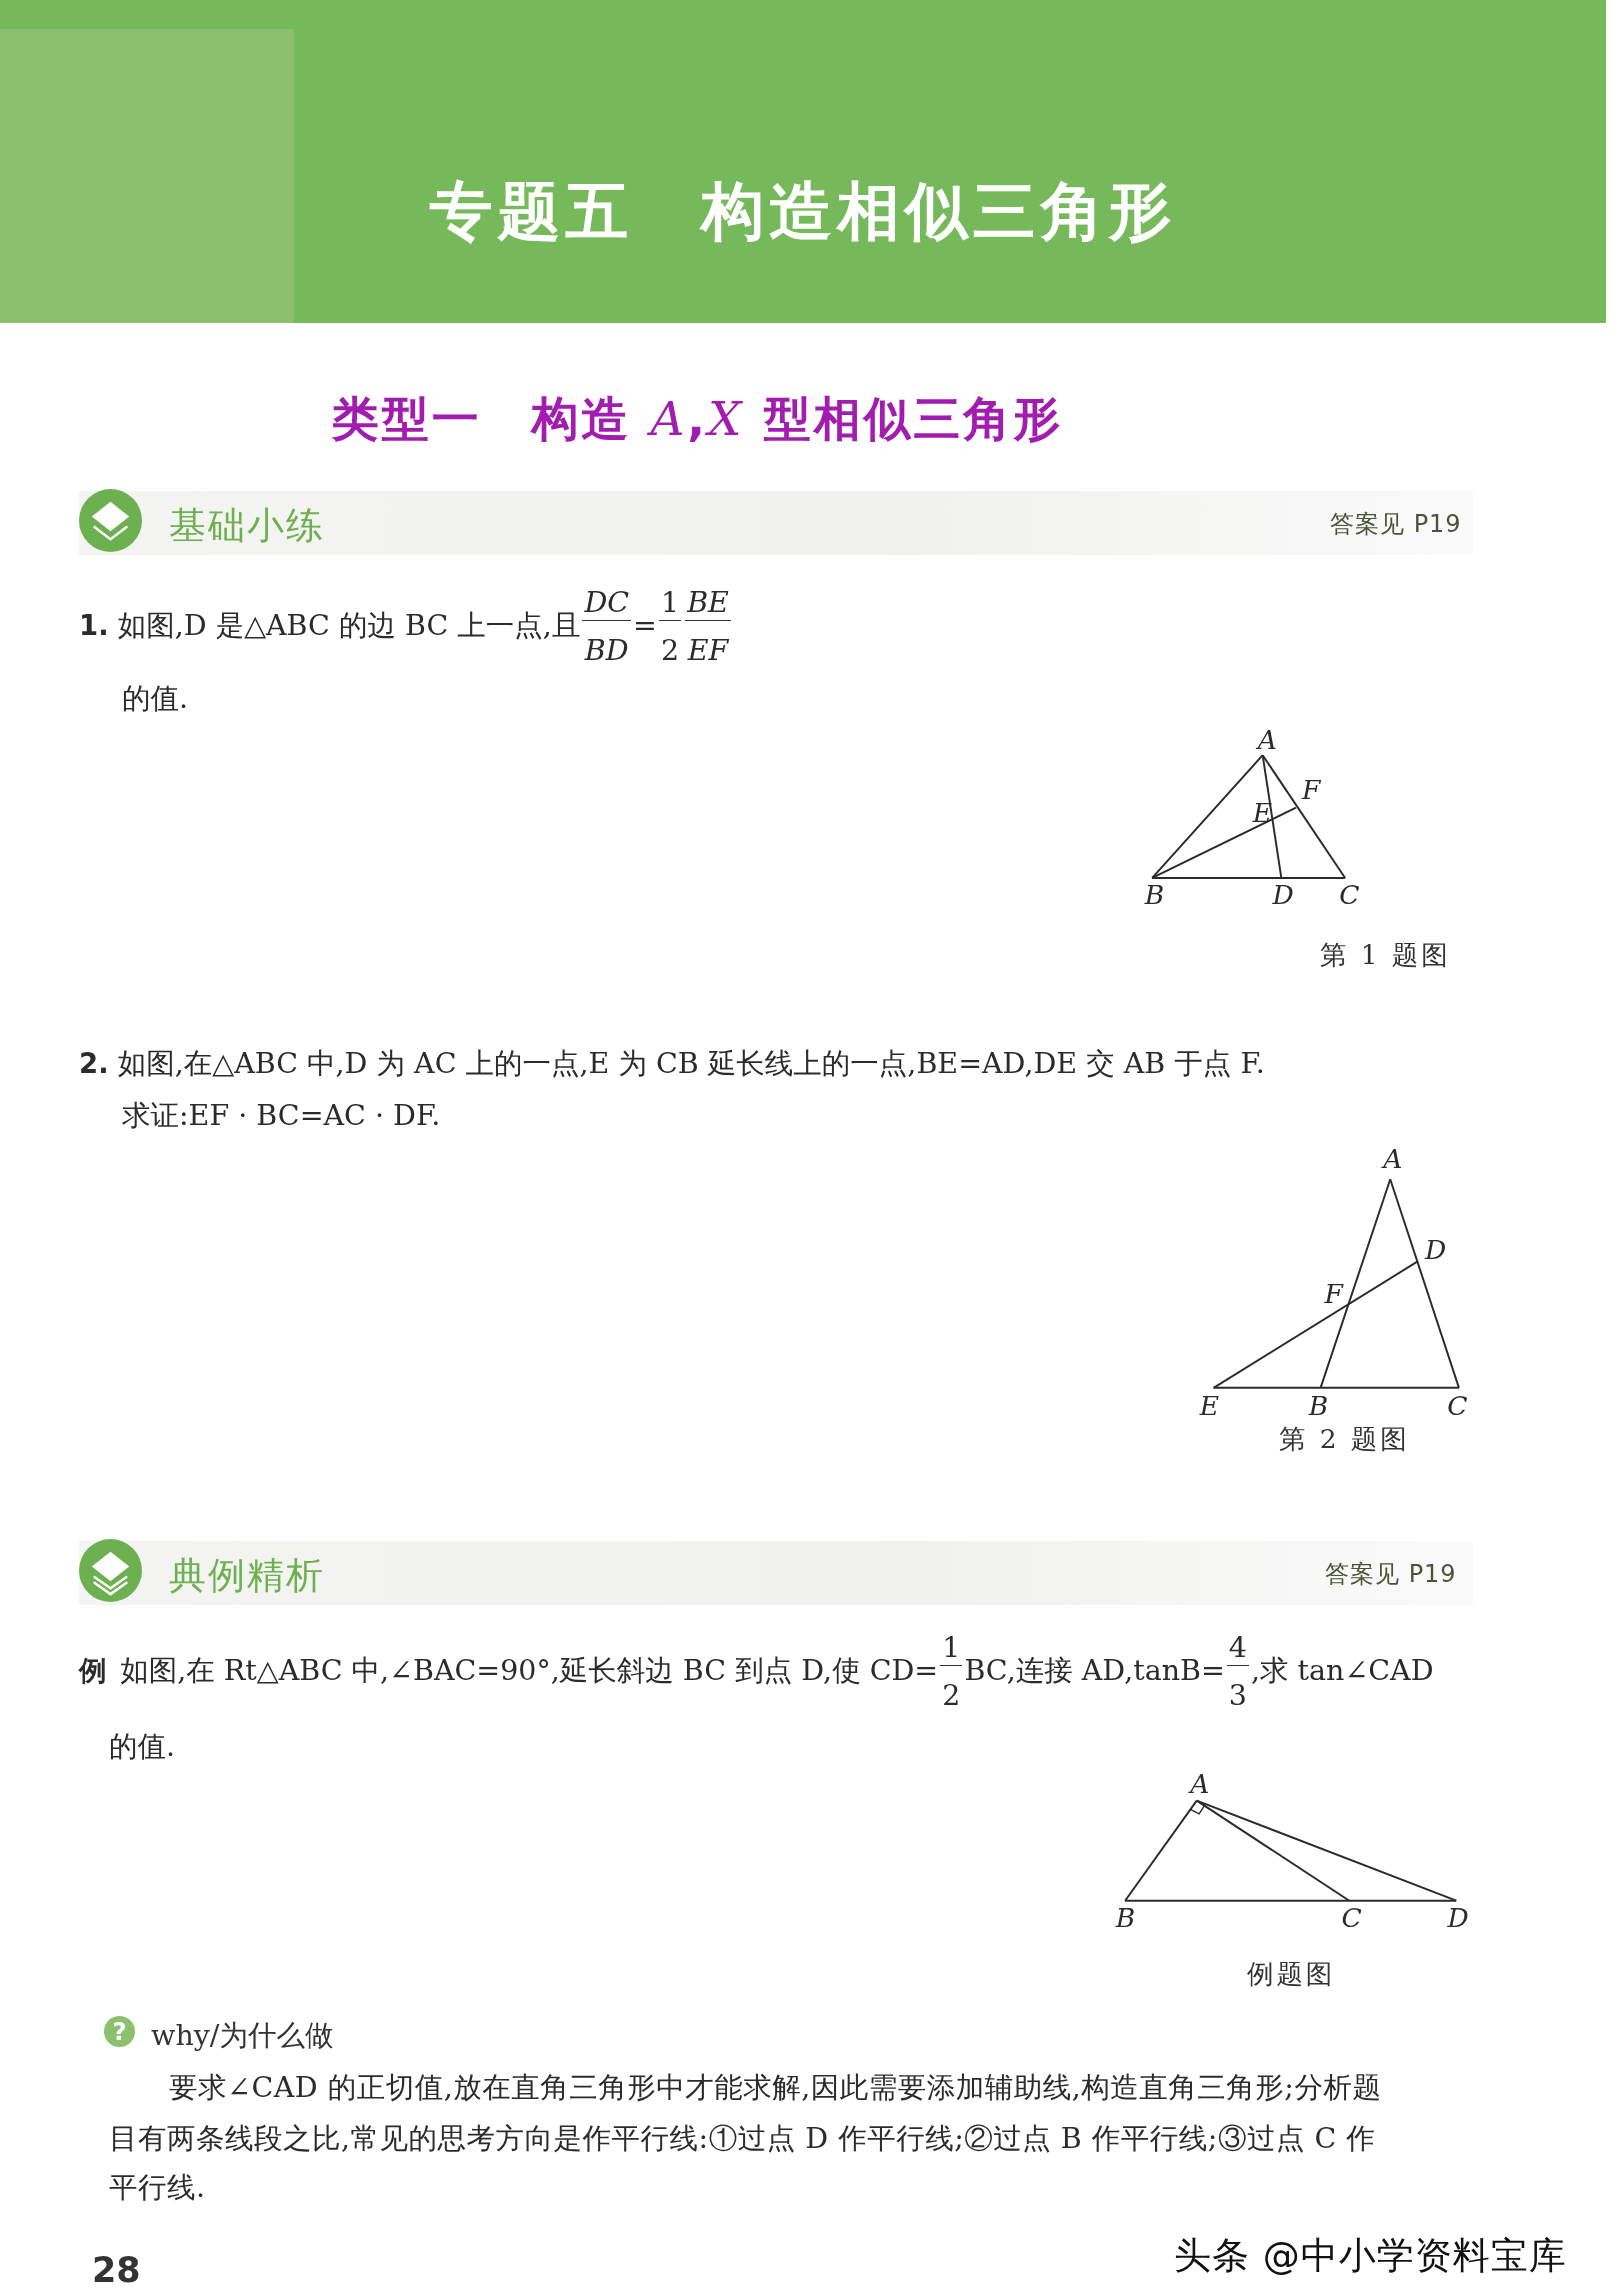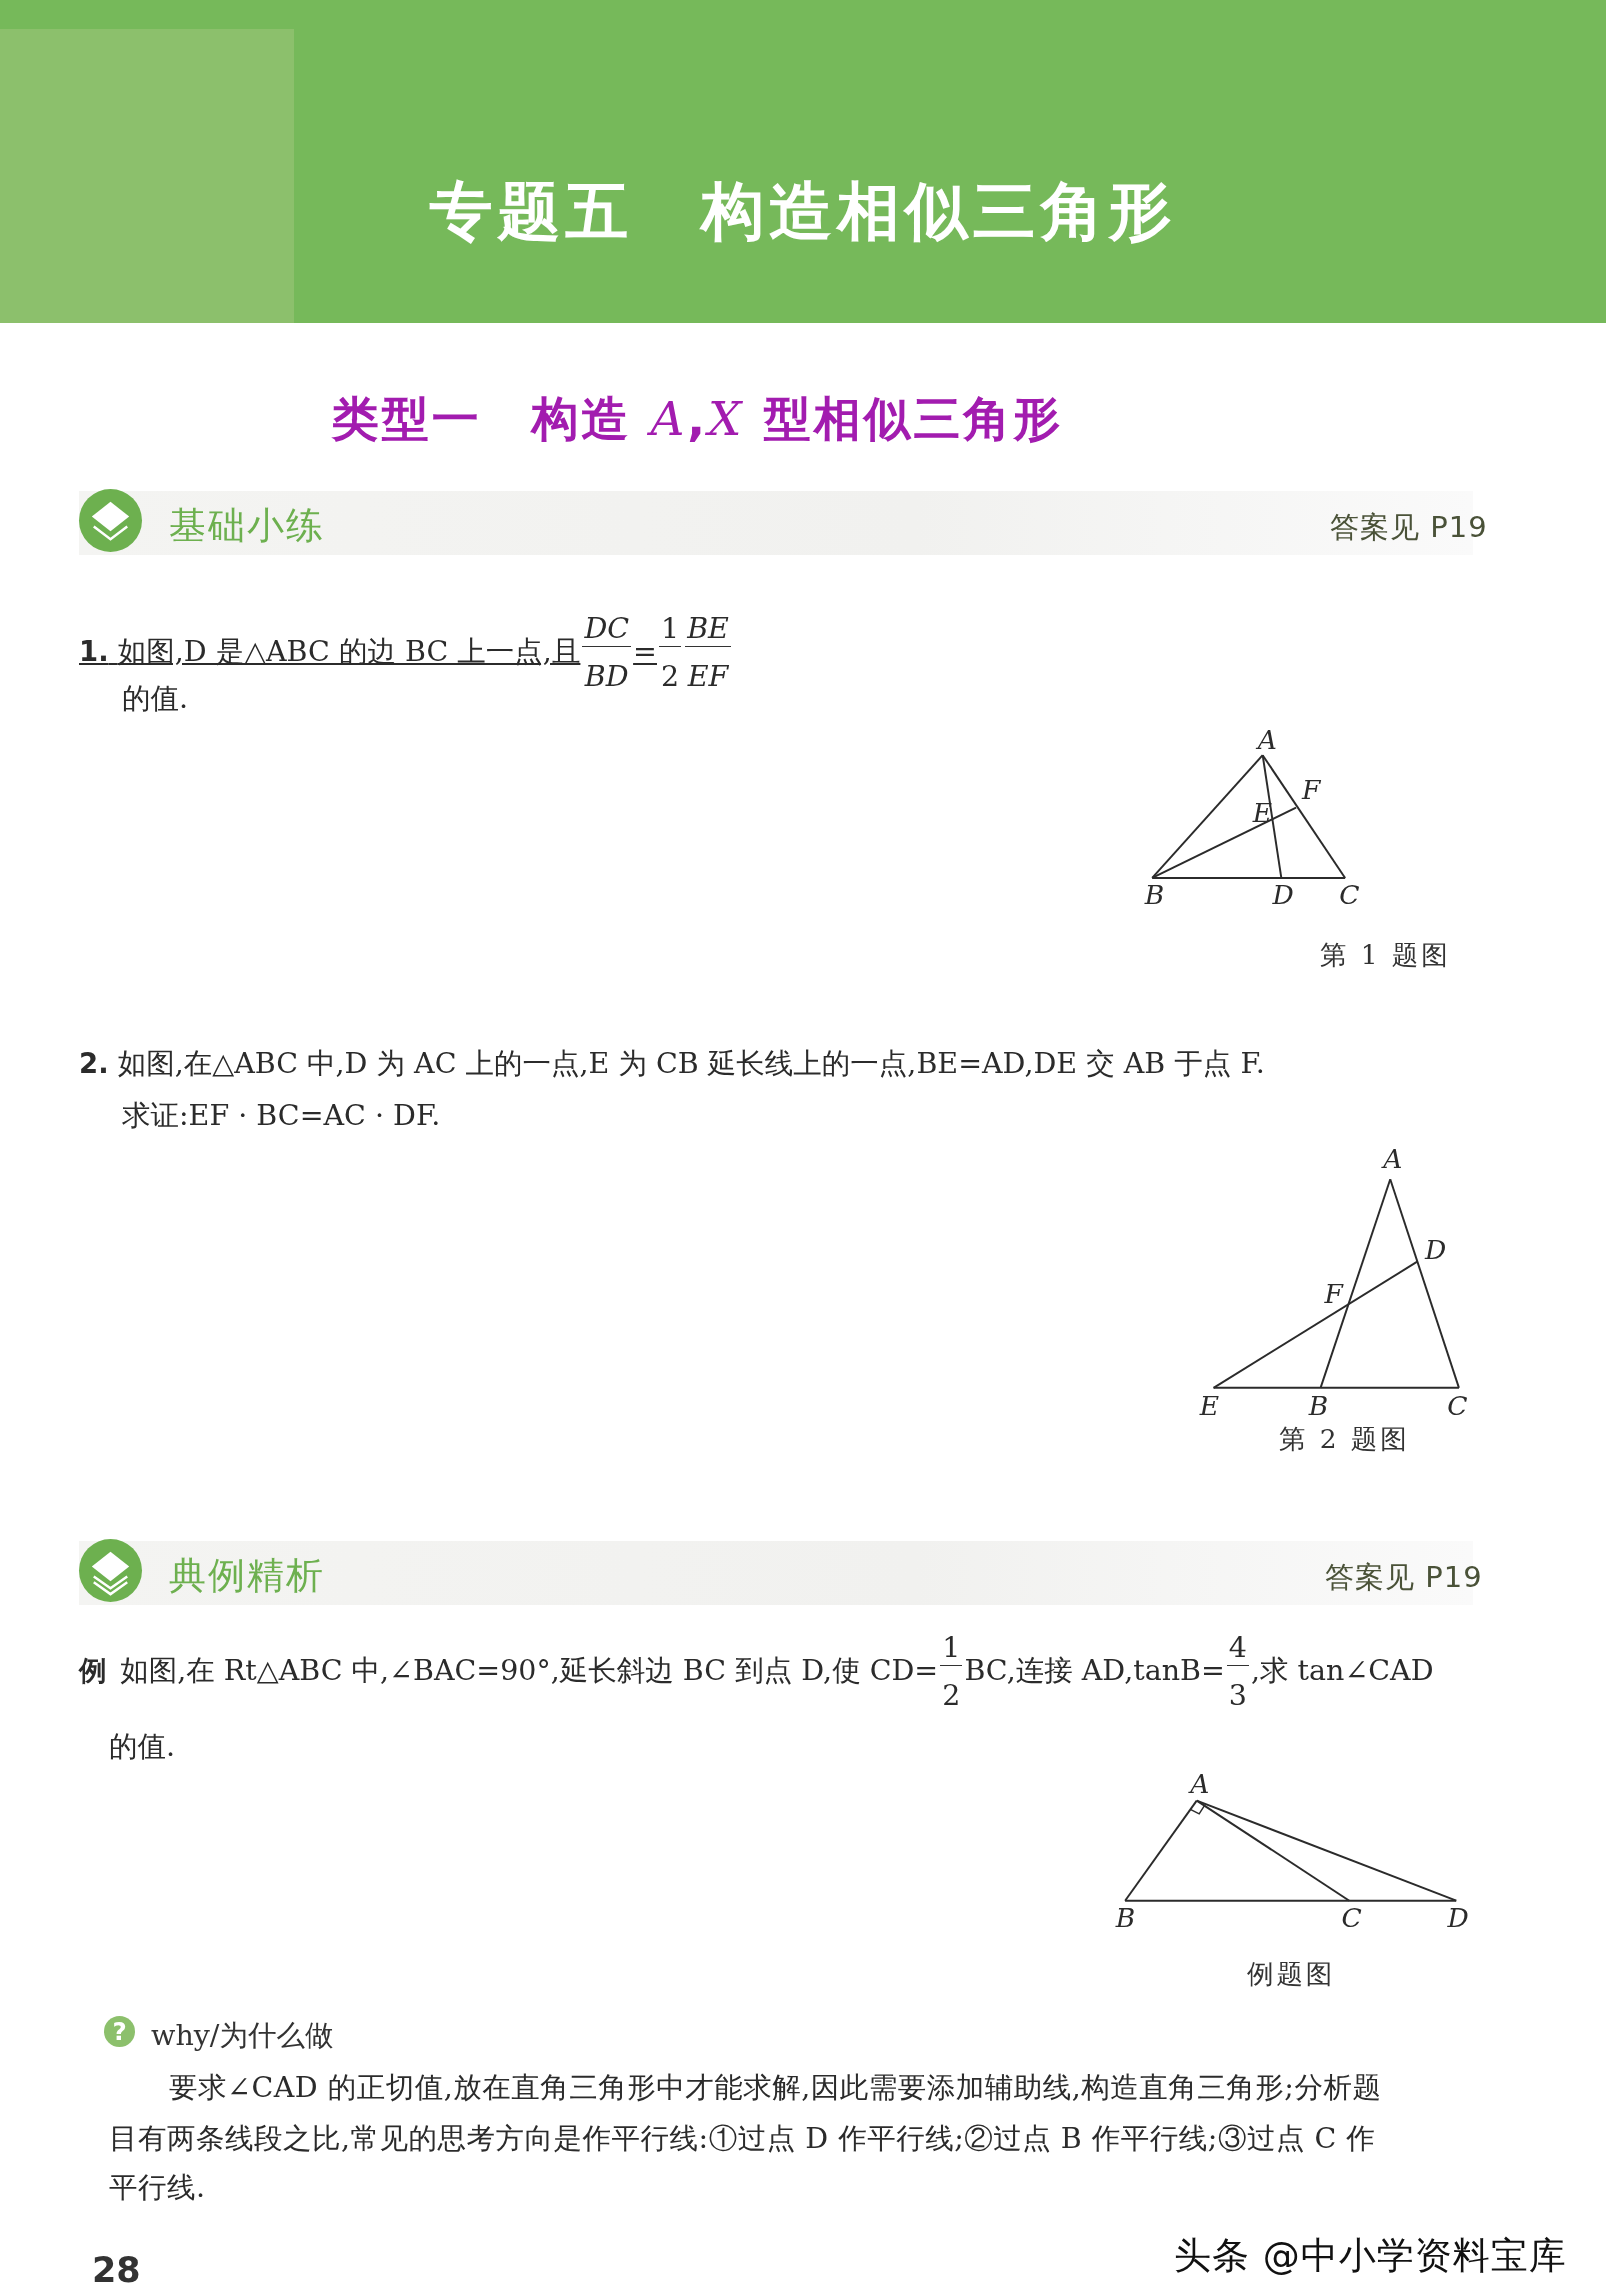--- a/index.html
+++ b/index.html
@@ -33,21 +33,21 @@
   .section-icon {
     width:63px; height:63px; border-radius:50%; background:#6db04f;
   }
   .section-icon svg { position:absolute; left:0; top:0; }
   .section-title {
     font-family:"DejaVu Sans","Liberation Sans",sans-serif;
     font-weight:normal; font-size:37px; color:#6db04f; letter-spacing:2px;
   }
   .answer-ref {
     font-family:"DejaVu Sans","Liberation Sans",sans-serif;
-    font-size:29px; color:#4a5238; letter-spacing:1px;
+    font-size:24px; color:#4a5238; letter-spacing:1px;
   }
   
   .qtext { font-size:28.5px; line-height:1; white-space:nowrap; color:#2b2b2b; }
   .qnum { font-family:"DejaVu Sans","Liberation Sans",sans-serif; font-weight:bold; font-size:27.5px; }
   .frac { display:inline-block; vertical-align:middle; text-align:center; font-style:italic; margin:0 2px; }
   .frac .num { display:block; border-bottom:1.5px solid #333; padding:0 2px 2px; }
   .frac .den { display:block; padding:16px 2px 0; }
   .frac.upright { font-style:normal; }
   .caption { font-size:26.5px; color:#333; letter-spacing:2.9px; }
   .fig-label { font-style:italic; font-size:54px; fill:#2b2b2b; font-family:"DejaVu Serif","Liberation Serif",serif; }
@@ -72,21 +72,21 @@
 <div class="abs section-bar" style="top:491px;"></div>
 <div class="abs section-icon" style="left:79px; top:489px;">
   <svg width="63" height="63" viewBox="0 0 128 128">
     <polygon points="64,26 102,56 64,86 26,56" fill="#ffffff"></polygon>
     <polyline points="30,76 64,102 98,76" fill="none" stroke="#ffffff" stroke-width="5"></polyline>
   </svg>
 </div>
 <div class="abs section-title" style="left:169px; top:501px;">基础小练</div>
 <div class="abs answer-ref" style="left:1330px; top:508px;">答案见 P19</div>
 
-<div class="abs qtext" style="left:79px; top:615px;text-decoration:underline;">
+<div class="abs qtext" style="left:79px; top:589px;">
   <span class="qnum">1.</span>
   <span>如图,D 是△ABC 的边 BC 上一点,且</span><span class="frac"><span class="num">DC</span><span class="den">BD</span></span><span>=</span><span class="frac upright"><span class="num">1</span><span class="den">2</span></span><span class="frac"><span class="num">BE</span><span class="den">EF</span></span>
 </div>
 <div class="abs qtext" style="left:122px; top:685px;">的值.</div>
 
 <svg class="abs" style="left:1129px; top:712px;" width="393" height="270" viewBox="0 0 800 550">
   <g stroke="#2b2b2b" stroke-width="4" fill="none">
     <line x1="47" y1="338" x2="272" y2="88"></line>
     <line x1="272" y1="88" x2="440" y2="338"></line>
     <line x1="47" y1="338" x2="440" y2="338"></line>

